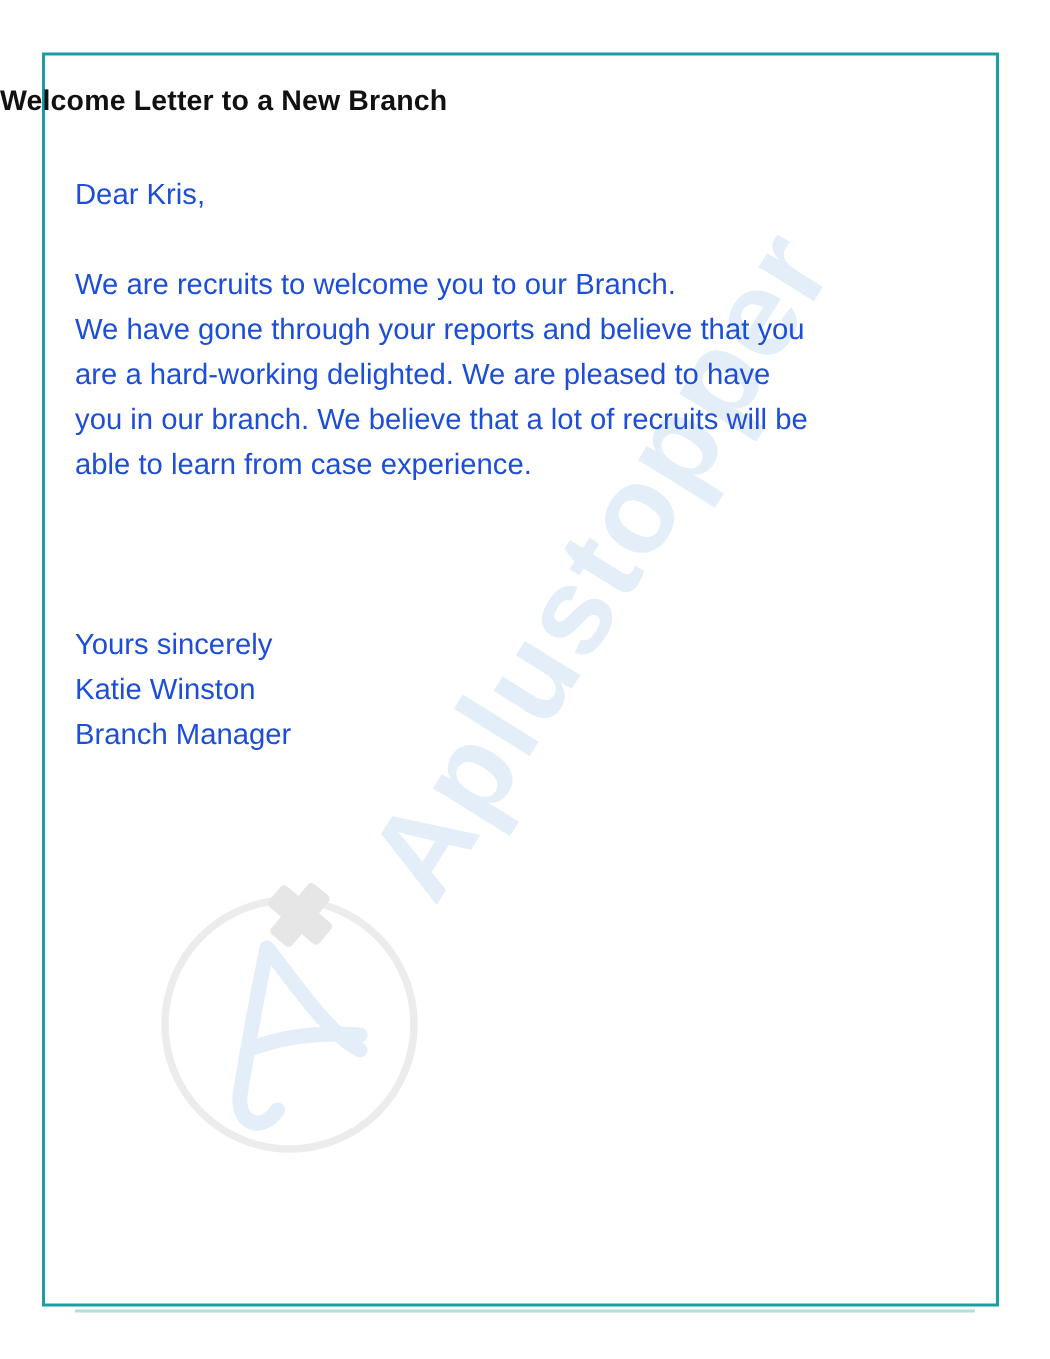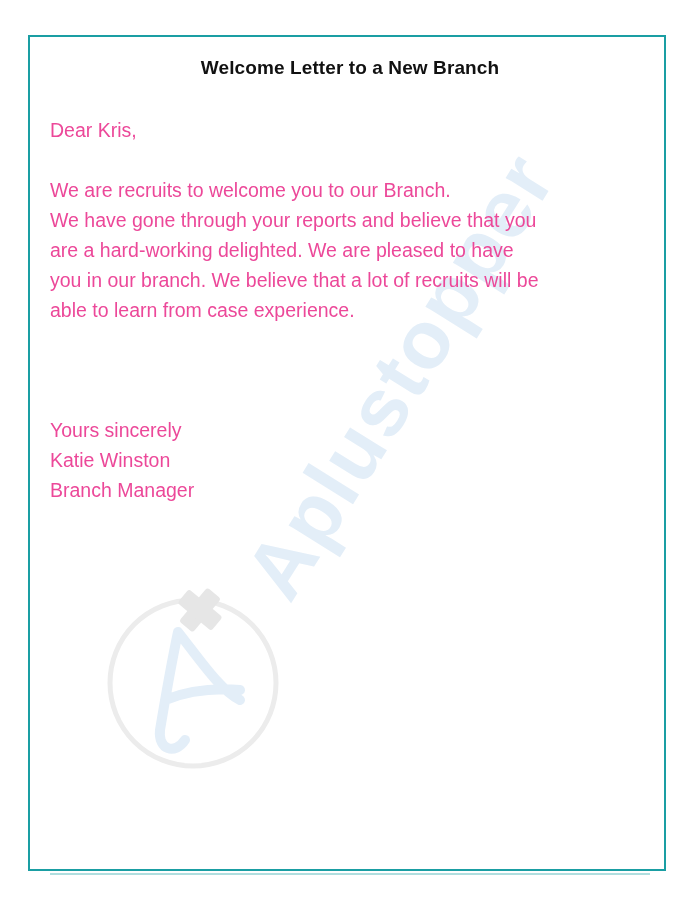--- a/index.html
+++ b/index.html
@@ -39,34 +39,33 @@
       top: 0;
       width: 700px;
       height: 906px;
       pointer-events: none;
     }
     .title {
       position: absolute;
       left: 0;
       width: 700px;
       top: 57px;
-      text-align: center;
       font-weight: bold;
       font-size: 19px;
       color: #111111;
       letter-spacing: 0.1px;
     }
     .content {
       position: absolute;
       left: 50px;
       top: 115px;
       width: 600px;
       font-size: 19.5px;
       line-height: 30px;
-      color: #ec4899;
+      color: #1d4ed8;
     }
     .content p {
       margin: 0;
     }
     .gap {
       height: 30px;
     }
   </style>
 </head>
 <body>

